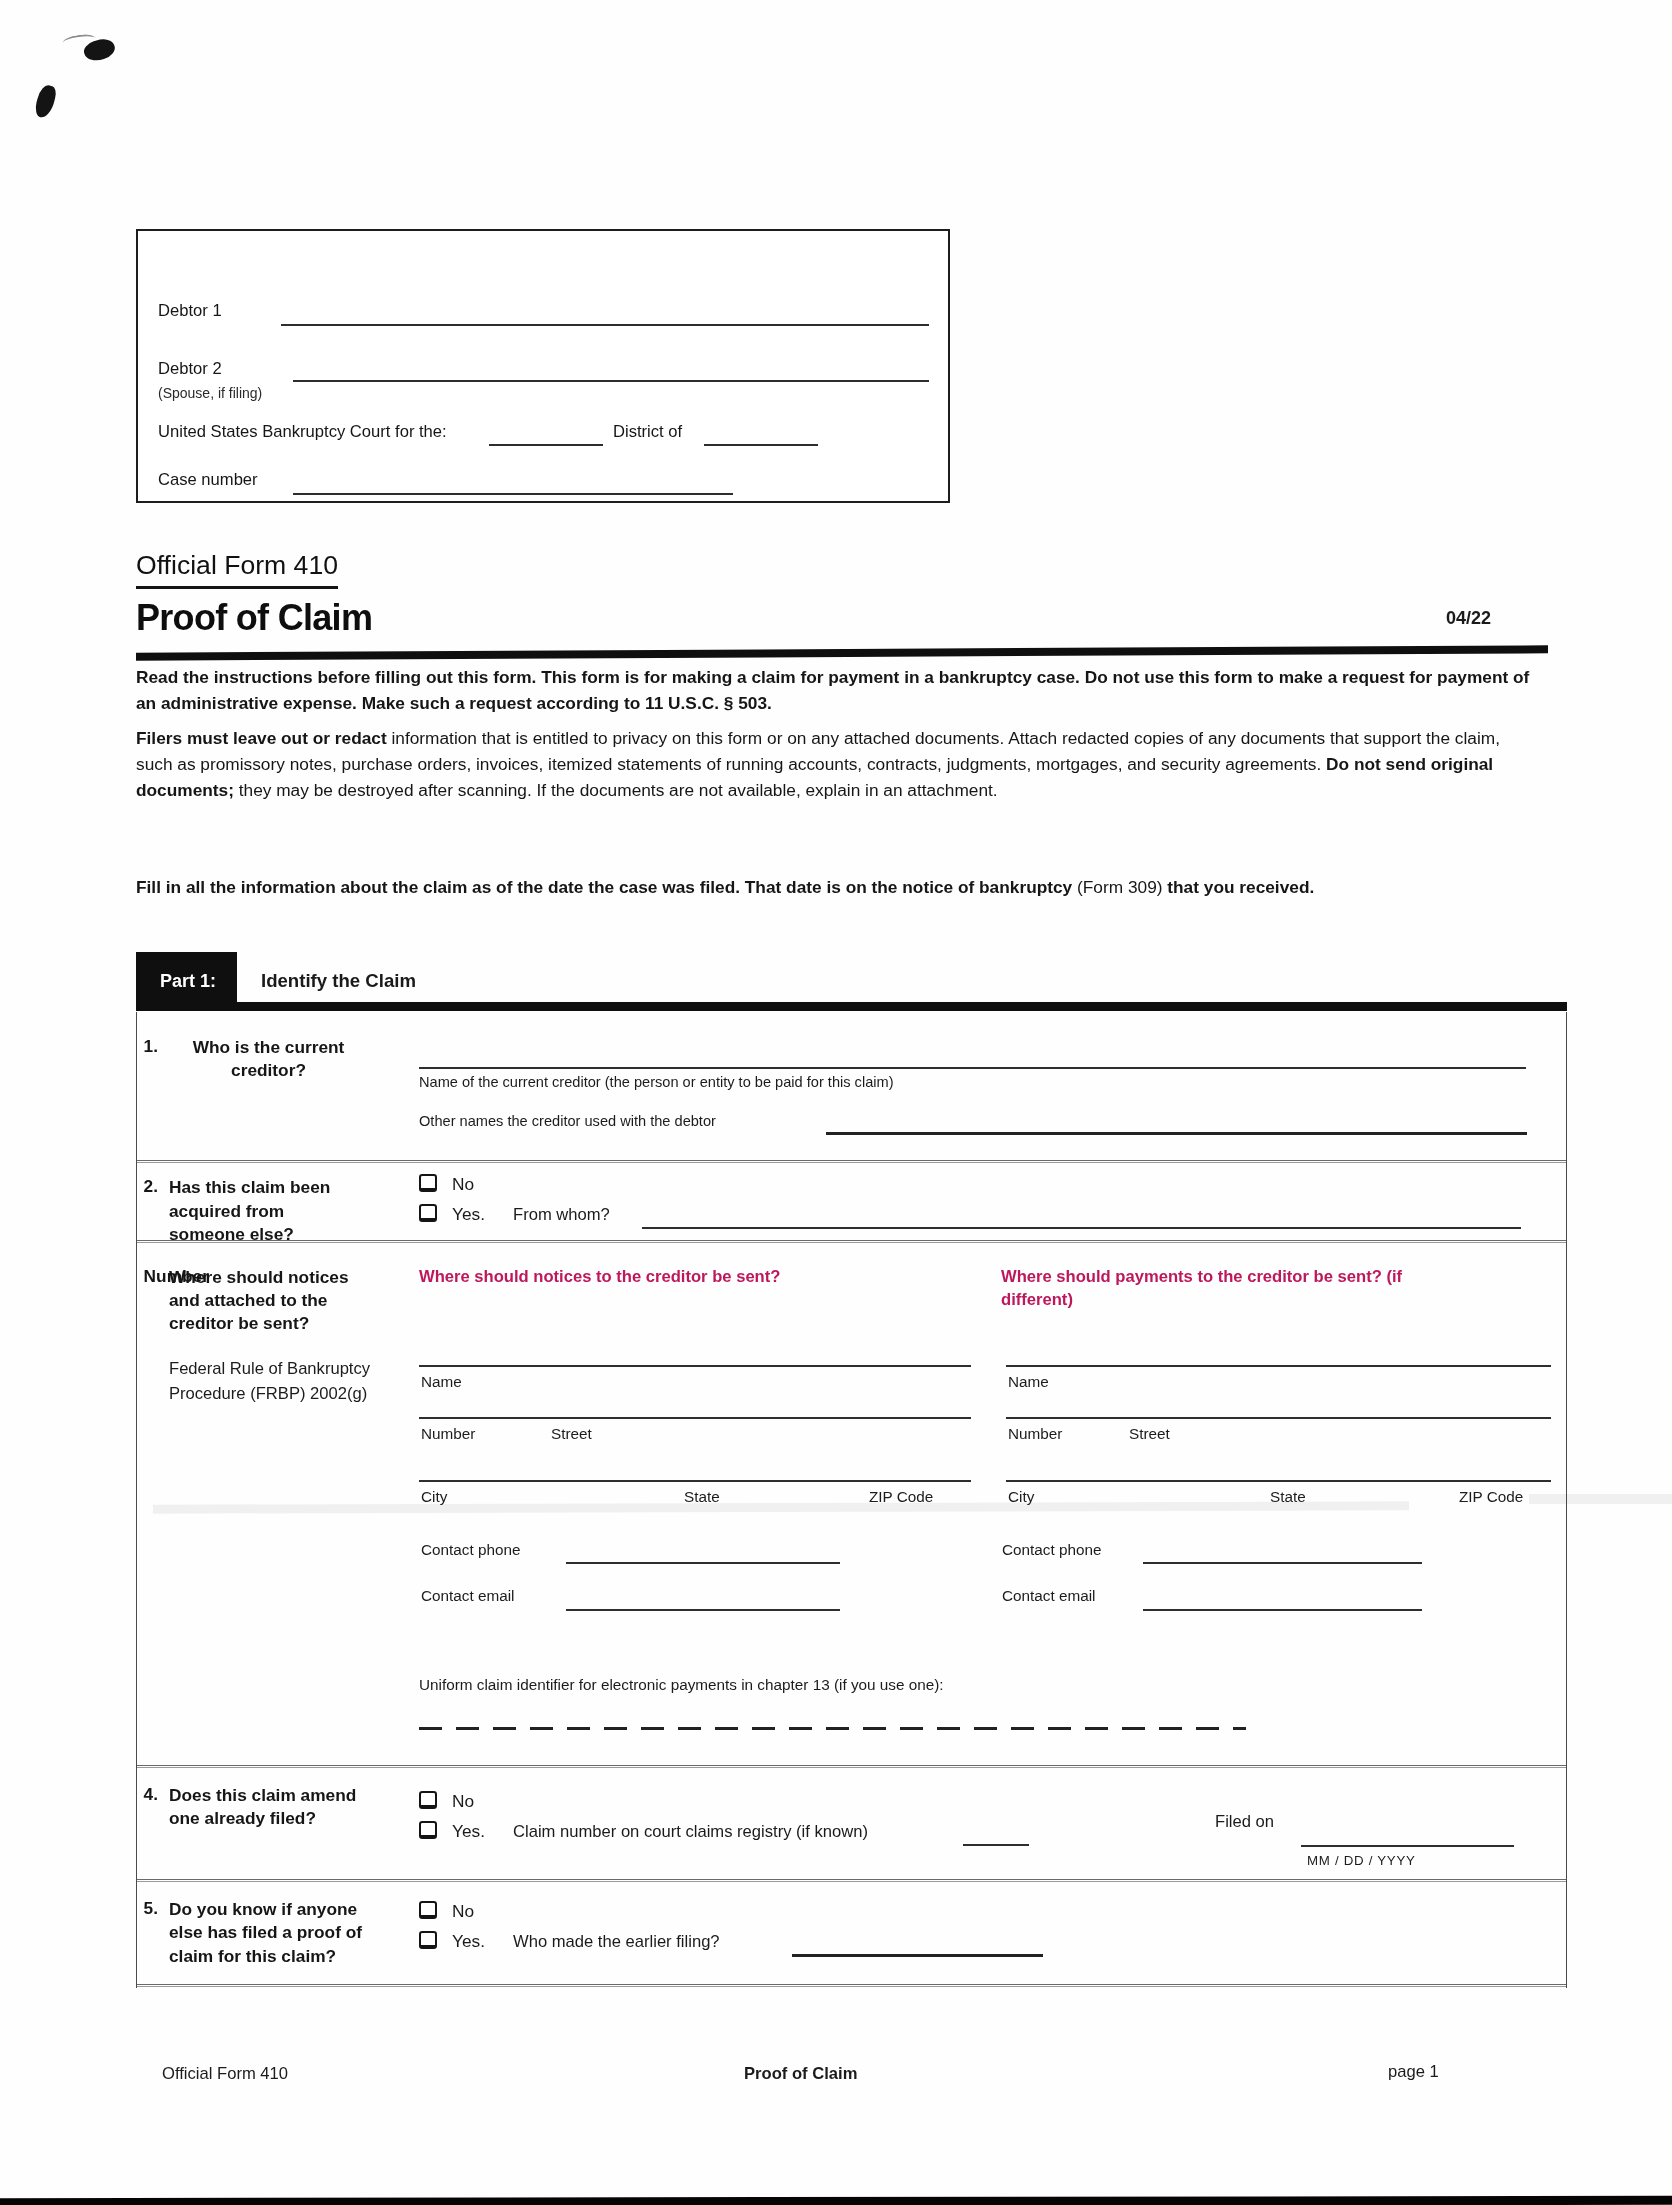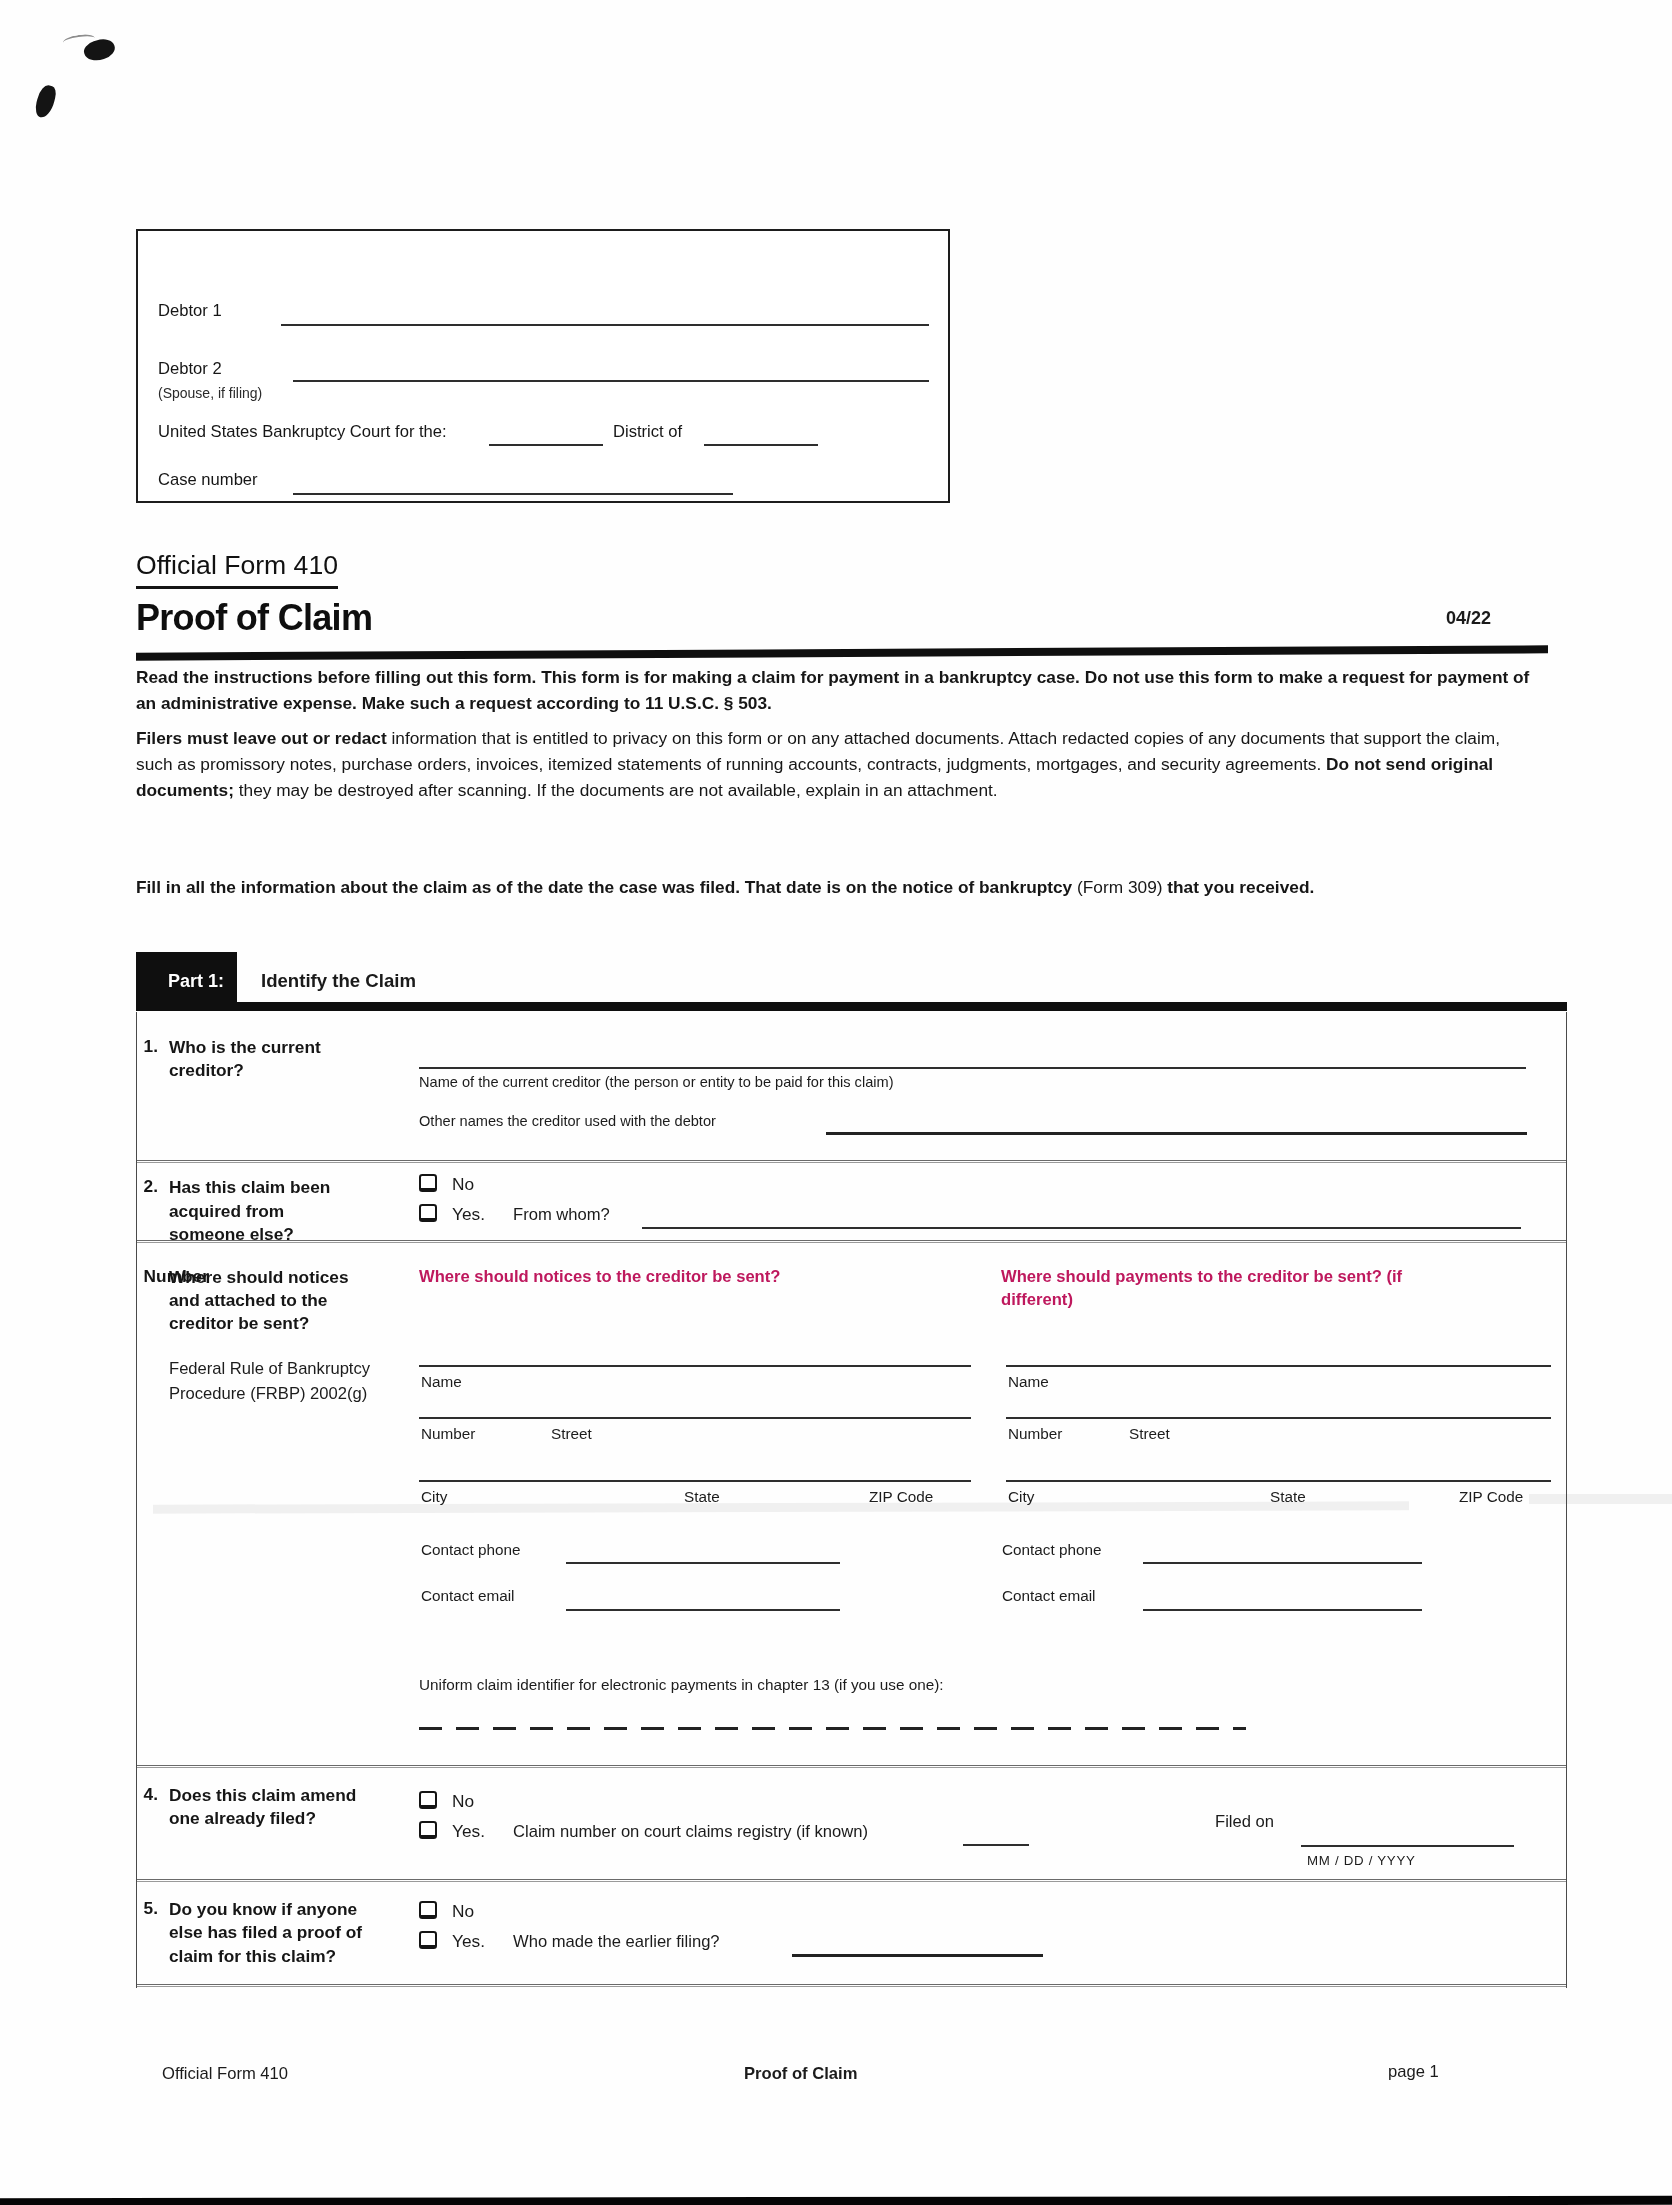--- a/index.html
+++ b/index.html
@@ -31,21 +31,21 @@
     border-bottom:3.3px solid #141414; padding-bottom:5.3px; }
   .big-title { position:absolute; font-size:36px; font-weight:bold; letter-spacing:-0.7px; color:#0e0e0e; }
   .revision { position:absolute; font-size:18px; font-weight:bold; }
   .thick-rule { position:absolute; background:#0f0f0f; }
 
   .para { position:absolute; font-size:17.3px; line-height:1.5; color:#161616; }
   .para .b { font-weight:bold; }
 
   
   .part-box { position:absolute; background:#0f0f0f; color:#fff; font-weight:bold;
-    font-size:18px; line-height:58px; padding-left:32px; z-index:2; }
+    font-size:18px; line-height:58px; padding-left:24px; z-index:2; }
   .part-title { position:absolute; font-weight:bold; font-size:18.6px; line-height:58px; z-index:2; }
 
   
   .q-table { position:absolute; border-left:1.3px solid #4a4a4a; border-right:1.3px solid #4a4a4a; }
   .row { position:absolute; left:0; width:100%; }
   .row-sep { position:absolute; left:0; width:100%; height:2.7px;
     border-top:1.3px solid #6a6a6a; border-bottom:0.7px solid #9a9a9a; }
   .q-num { position:absolute; font-size:17.3px; font-weight:bold; color:#161616; }
   .q-text { position:absolute; font-size:17.3px; font-weight:bold; line-height:1.35; color:#161616; }
   .q-note { position:absolute; font-size:16.6px; line-height:1.5; color:#1c1c1c; }
@@ -99,21 +99,21 @@
   <div class="para" style="left:136px; top:875px; width:1399px;"><span class="b">Fill in all the information about the claim as of the date the case was filed. That date is on the notice of bankruptcy </span><span>(Form 309)</span><span class="b"> that you received.</span></div>
 
   <div class="part-box" style="left:136px; top:952px; width:101px; height:58px;">Part 1:</div>
   <div class="part-title" style="left:261px; top:952px; height:58px;">Identify the Claim</div>
   <div class="thick-rule" style="left:136px; top:1002px; width:1431px; height:9.3px; z-index:1;"></div>
 
   <div class="q-table" style="left:136px; top:1012px; width:1431px; height:976px;">
 
     <div class="row" style="top:0; height:148px;">
       <span class="q-num" style="left:6.6px; top:24px;">1.</span>
-      <div class="q-text" style="left:32px; top:24px; width:199px;">Who is the current creditor?</div>
+      <div class="q-text" style="left:32px; top:24px; width:199px;text-align:center;">Who is the current creditor?</div>
       <div class="fill-line" style="left:282px; top:55px; width:1107px;"></div>
       <span class="cap" style="left:282px; top:62px;">Name of the current creditor (the person or entity to be paid for this claim)</span>
       <span class="cap" style="left:282px; top:101px;">Other names the creditor used with the debtor</span>
       <div class="fill-line thick" style="left:689px; top:120px; width:701px;"></div>
     </div>
     <div class="row-sep" style="top:148px;"></div>
 
     <div class="row" style="top:151px; height:77px;">
       <span class="q-num" style="left:6.6px; top:13.3px;">2.</span>
       <div class="q-text" style="left:32px; top:13.3px; width:193px;">Has this claim been acquired from someone else?</div>

